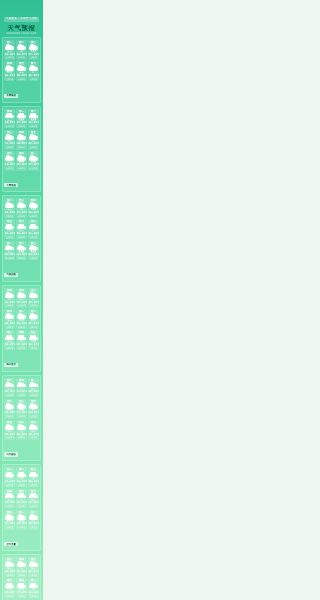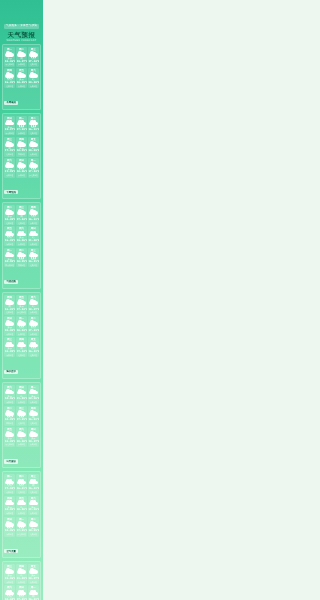--- a/index.html
+++ b/index.html
@@ -9,21 +9,21 @@
     background:#eef7ef;
   }
   #page{
     position:relative;width:43px;height:600px;
     background:linear-gradient(180deg,
       #2fbf93 0%, #35c596 6%, #3fcc9a 14%,
       #4ad29e 24%, #56d8a3 34%, #63dda8 46%,
       #6fe2ad 58%, #7ae5b1 70%, #84e8b5 82%,
       #8eeab9 92%, #97ecbd 100%);
     box-sizing:border-box;
-    padding:7px 2px;
+    padding:0 2px;
   }
   .head{
     padding:4px 0 2px 0;text-align:center;
   }
   .eyebrow{
     display:inline-block;
     font-size:2.6px;line-height:4px;
     letter-spacing:.2px;
     color:#ffffff;
     background:rgba(255,255,255,.26);

